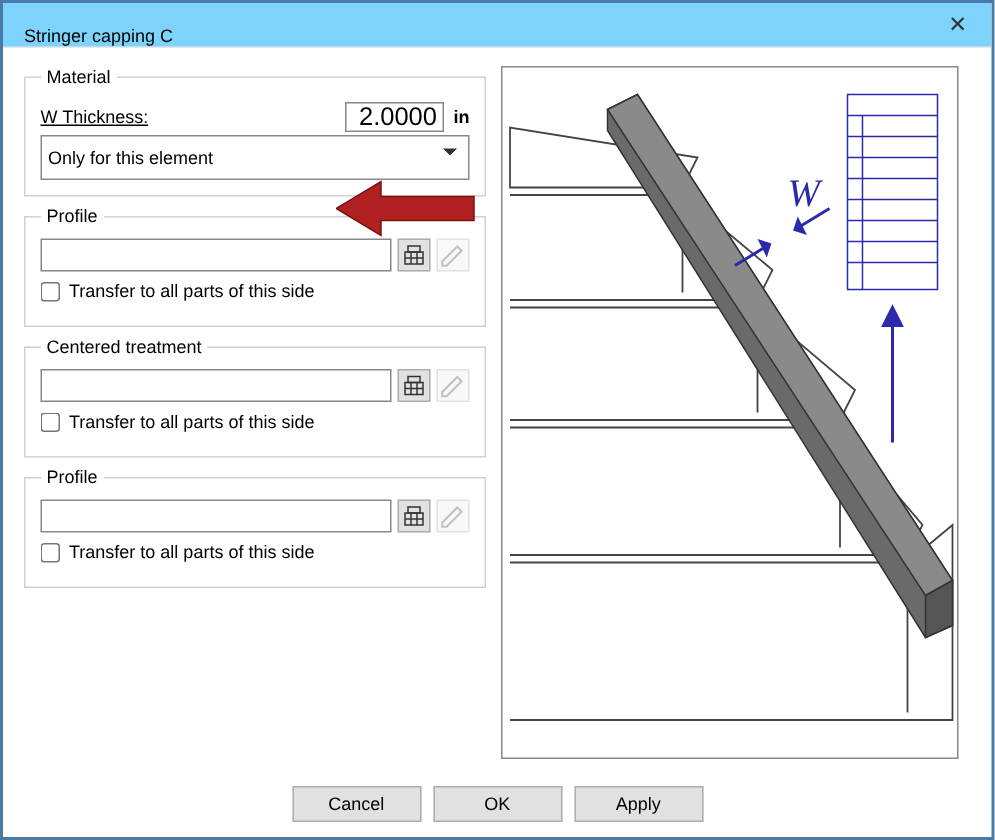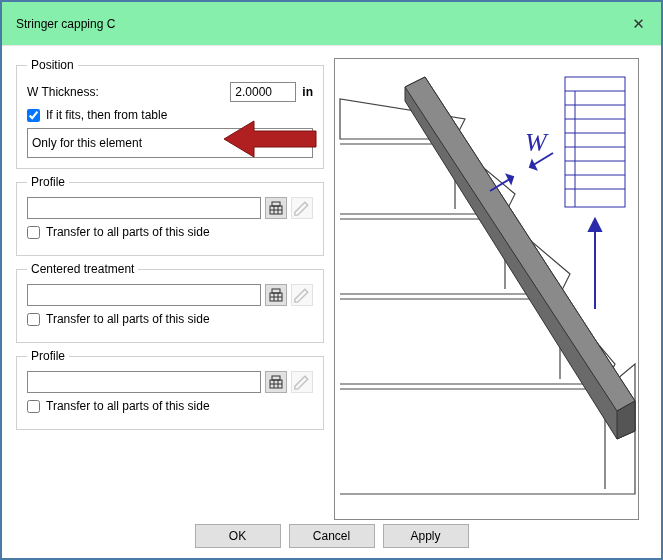--- a/index.html
+++ b/index.html
@@ -7,25 +7,25 @@
   body {
     font-family: "Segoe UI", Tahoma, sans-serif;
     font-size: 12px;
     background: #fff;
     width: 663px;
     height: 560px;
     border: 2px solid #4a7aa5;
     position: relative;
   }
   .titlebar {
-    height: 44px;
-    background: #86efac;
+    height: 30px;
+    background: #7dd3fc;
     border-bottom: 1px solid #e8e8e8;
     display: flex;
-    align-items: center;
+    align-items: flex-end;
     padding: 0 0 0 14px;
   }
   .titlebar-text { flex: 1; font-size: 12px; }
   .close-btn {
     width: 45px; height: 30px;
     display: flex; align-items: center; justify-content: center;
     font-size: 15px; color: #333;
   }
   .content {
     display: flex;
@@ -45,29 +45,29 @@
     margin: 0 0 6px 0;
     padding: 8px 10px 10px 10px;
     position: relative;
   }
   legend {
     font-size: 12px;
     padding: 0 4px;
     color: #000;
   }
   .row { display: flex; align-items: center; margin: 2px 0; }
-  .label { flex: 0 0 auto; }
+  .label { flex: 0 0 auto; text-decoration: underline; }
   .num-input {
     width: 66px;
     height: 20px;
     border: 1px solid #888;
-    text-align: left;
+    text-align: right;
     padding: 1px 4px;
     font-family: inherit;
-    font-size: 12px;
+    font-size: 17px;
   }
   .unit { margin-left: 6px; font-weight: bold; }
   .chk-row { display: flex; align-items: center; margin: 6px 0 6px 0; }
   .chk { width: 13px; height: 13px; margin: 0 6px 0 0; }
   .select {
     width: 100%;
     height: 30px;
     border: 1px solid #888;
     background: #fff;
     font-family: inherit;
@@ -137,30 +137,26 @@
   <span class="titlebar-text">Stringer capping C</span>
   <div class="close-btn">
     <span>✕</span>
   </div>
 </div>
 
 <div class="content">
   <div class="left-col">
 
     <fieldset>
-      <legend>Position</legend>
+      <legend>Material</legend>
       <div class="row">
         <span class="label">W Thickness:</span>
         <span class="spacer-flex"></span>
         <input class="num-input" value="2.0000" style="">
         <span class="unit">in</span>
-      </div>
-      <div class="chk-row">
-        <input type="checkbox" class="chk" checked="" style="">
-        <span>If it fits, then from table</span>
       </div>
       <select class="select">
         <option>Only for this element</option>
       </select>
     </fieldset>
 
 
     <fieldset>
       <legend>Profile</legend>
       <div class="picker-row">
@@ -286,16 +282,16 @@
       </g>
     </svg>
   </div>
 </div>
 
 <svg class="arrow-annotation" width="95" height="44">
   <polygon points="0,22 30,4 30,14 92,14 92,30 30,30 30,40" fill="#b02020" stroke="#7a1010" stroke-width="1"></polygon>
 </svg>
 
 <div class="btn-row">
+  <button class="btn">Cancel</button>
   <button class="btn">OK</button>
-  <button class="btn">Cancel</button>
   <button class="btn">Apply</button>
 </div>
 
 </body></html>

